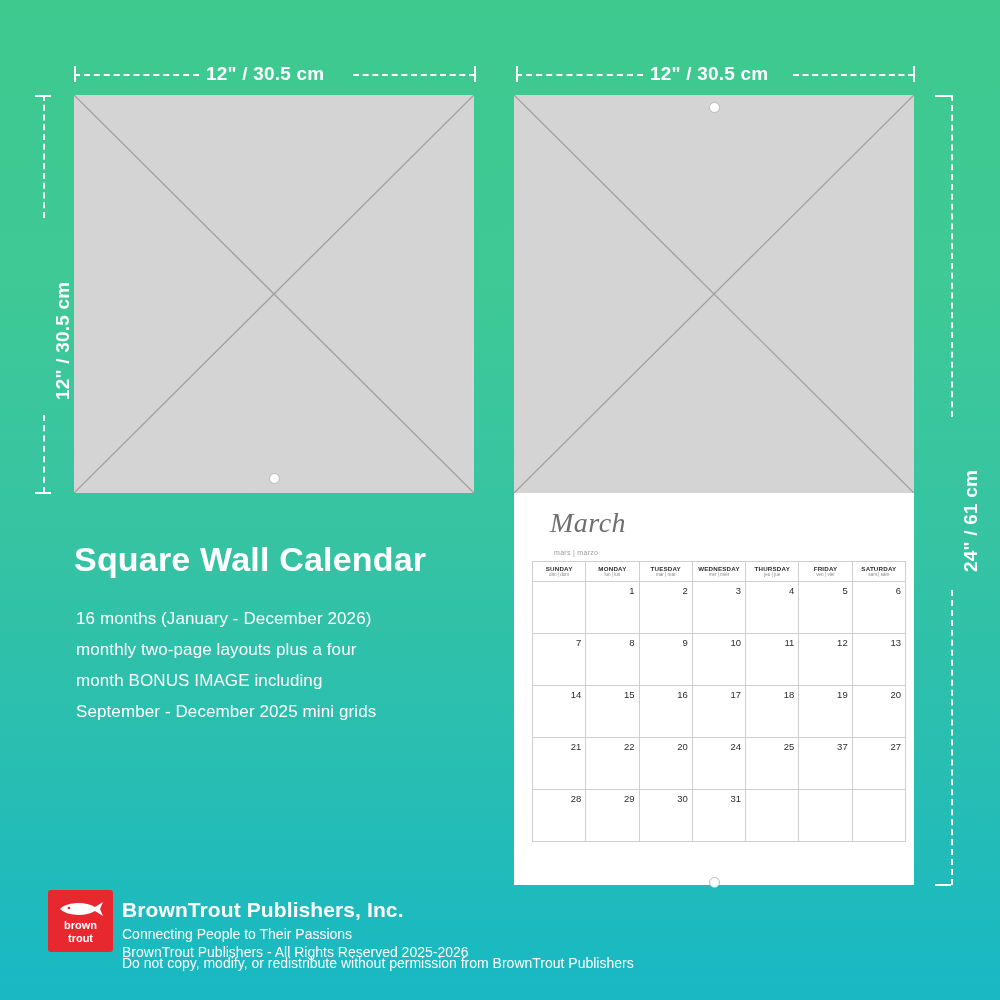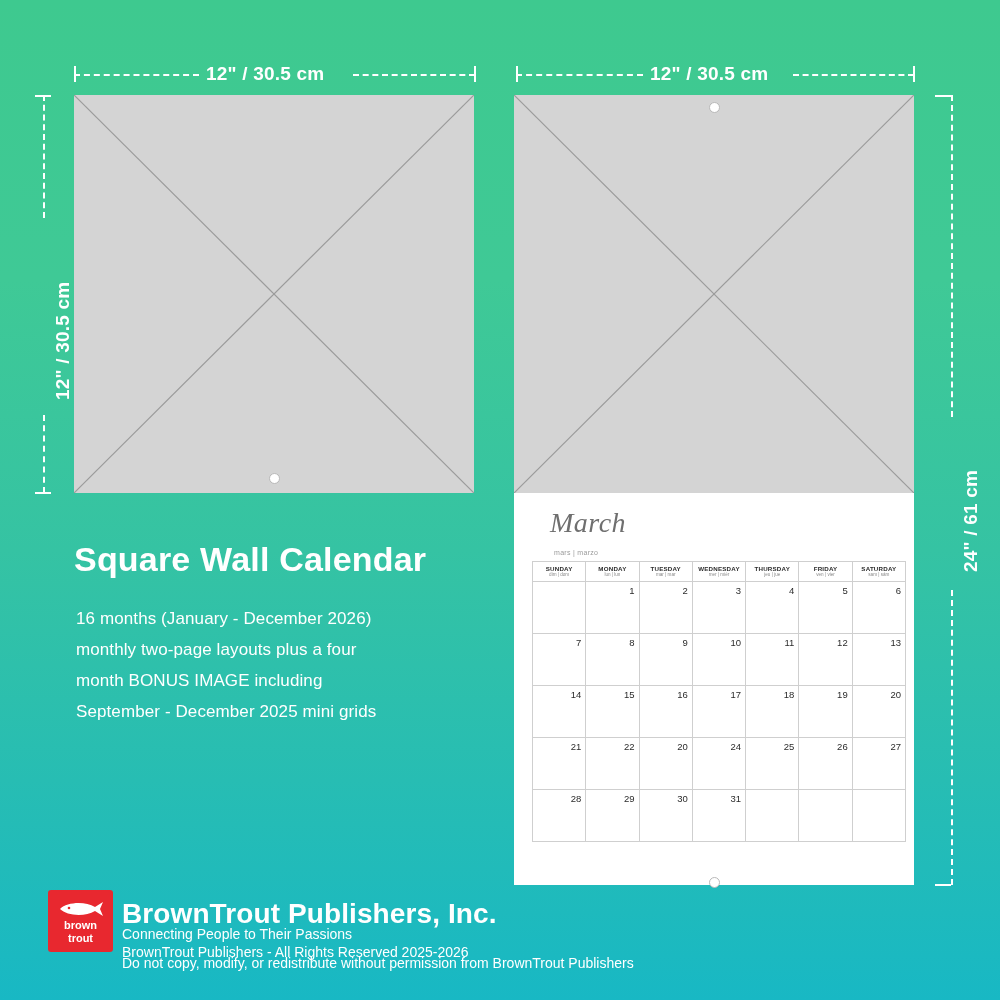--- a/index.html
+++ b/index.html
@@ -85,21 +85,21 @@
     background:#e8282f;border-radius:3px;
     display:flex;flex-direction:column;align-items:center;justify-content:center;
   }
   .logo-fish{margin-top:2px;}
   .logo-word{
     color:#ffffff;font-size:11px;font-weight:700;line-height:11px;text-align:right;
     margin-top:2px;
   }
   .brand{
     position:absolute;left:122px;top:898px;color:#ffffff;
-    font-size:28px;font-weight:700;letter-spacing:.1px;
+    font-size:21px;font-weight:700;letter-spacing:.1px;
   }
   .tagline{
     position:absolute;left:122px;top:926px;color:#ffffff;
     font-size:14px;font-weight:400;
   }
   .legal{
     position:absolute;left:122px;top:947px;color:#ffffff;
     font-size:14px;line-height:10.5px;font-weight:400;
   }
 </style>
@@ -266,21 +266,21 @@
             <td>
                 <span class="dnum">20</span>
               </td>
             <td>
                 <span class="dnum">24</span>
               </td>
             <td>
                 <span class="dnum">25</span>
               </td>
             <td>
-                <span class="dnum">26</span>
+                <span class="dnum">37</span>
               </td>
             <td>
                 <span class="dnum">27</span>
               </td>
           </tr>
           <tr>
             <td>
                 <span class="dnum">28</span>
               </td>
             <td>

